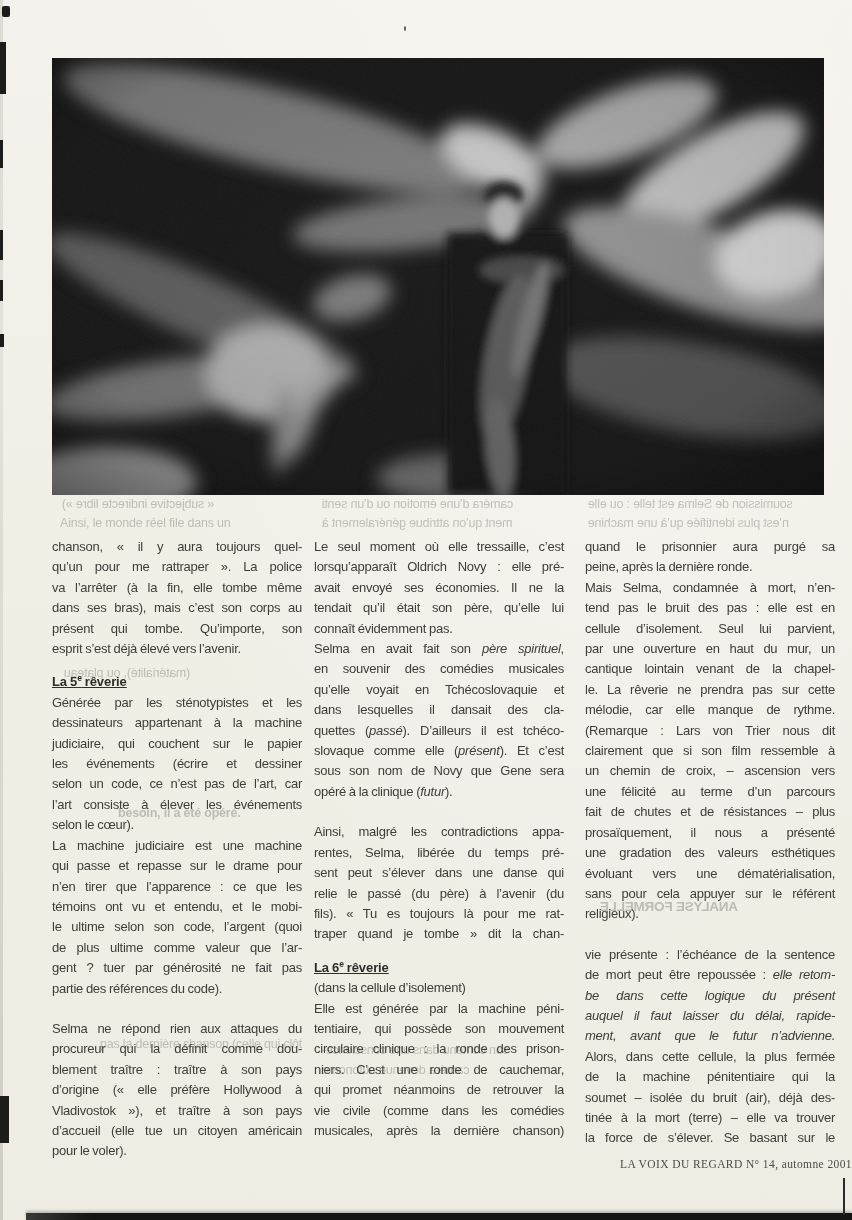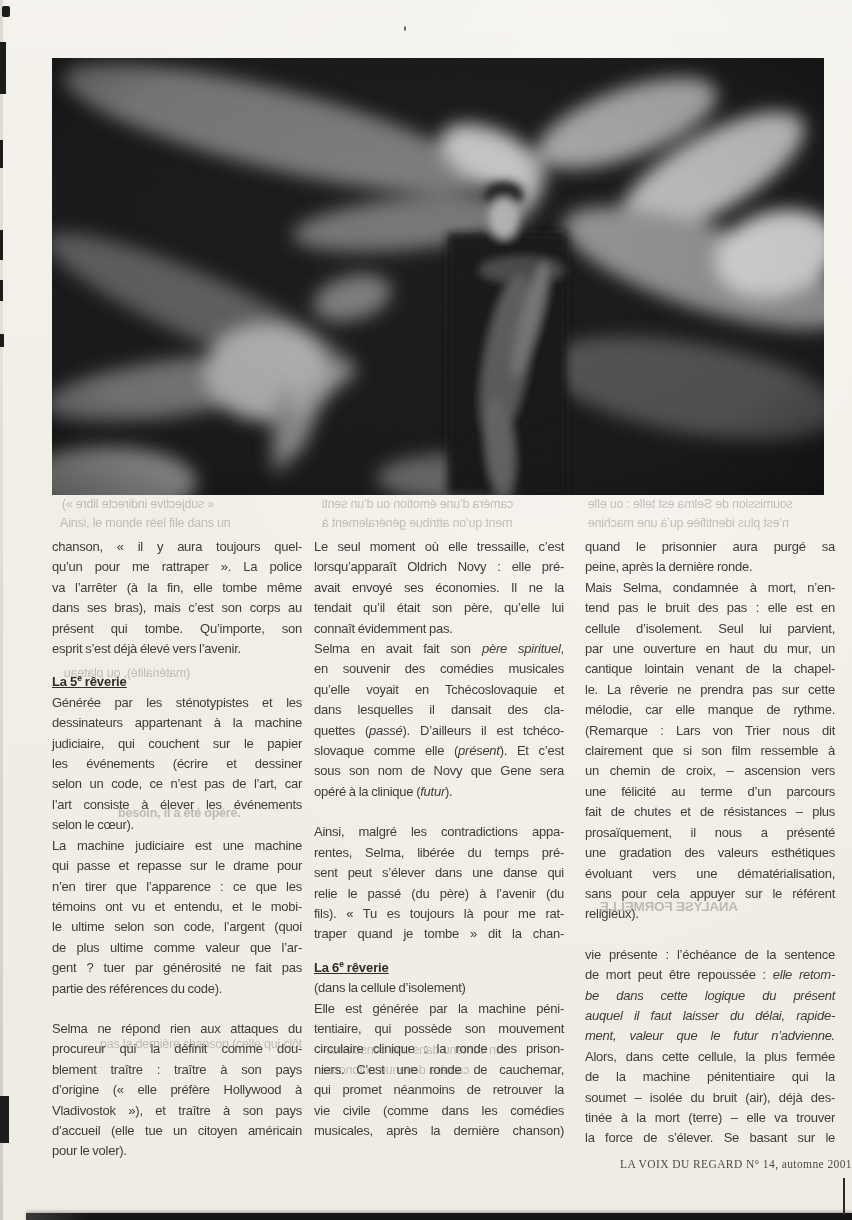--- a/index.html
+++ b/index.html
@@ -236,21 +236,21 @@
       <div class="line"><span>une gradation des valeurs esthétiques</span></div>
       <div class="line"><span>évoluant vers une dématérialisation,</span></div>
       <div class="line"><span>sans pour cela appuyer sur le référent</span></div>
       <div class="line last"><span>religieux).</span></div>
     </div>
     <div class="block p spaced">
       <div class="line"><span>vie présente : l’échéance de la sentence</span></div>
       <div class="line"><span>de mort peut être repoussée : </span><span class="it">elle retom-</span></div>
       <div class="line"><span class="it">be dans cette logique du présent</span></div>
       <div class="line"><span class="it">auquel il faut laisser du délai, rapide-</span></div>
-      <div class="line"><span class="it">ment, valeur que le futur n’advienne.</span></div>
+      <div class="line"><span class="it">ment, avant que le futur n’advienne.</span></div>
       <div class="line"><span>Alors, dans cette cellule, la plus fermée</span></div>
       <div class="line"><span>de la machine pénitentiaire qui la</span></div>
       <div class="line"><span>soumet – isolée du bruit (air), déjà des-</span></div>
       <div class="line"><span>tinée à la mort (terre) – elle va trouver</span></div>
       <div class="line"><span>la force de s’élever. Se basant sur le</span></div>
     </div>
   </div>
 
 <div class="footer">
   <span class="journal">LA VOIX DU REGARD N° 14, automne 2001</span>

